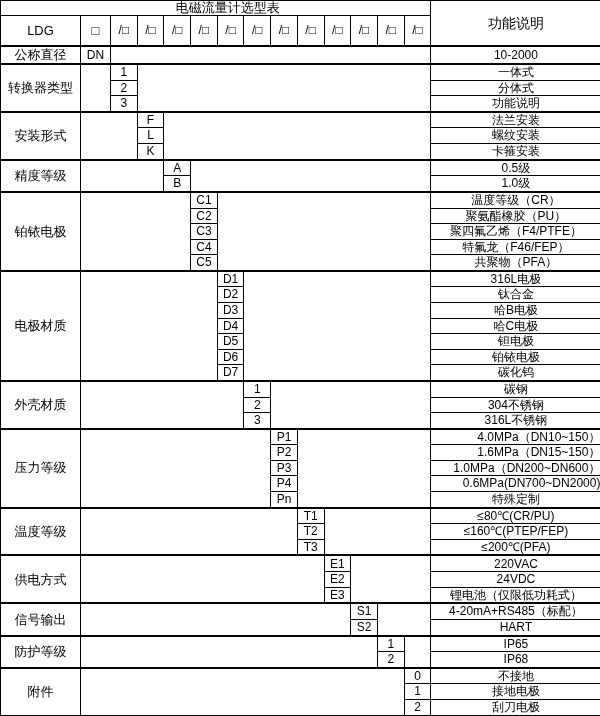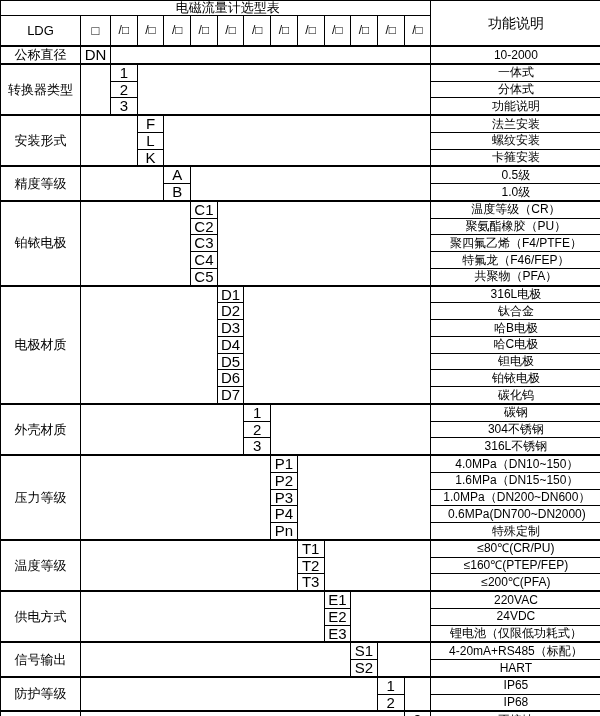--- a/index.html
+++ b/index.html
@@ -19,23 +19,23 @@
     line-height:1.05;
     overflow:hidden;
     white-space:nowrap;
   }
   tr.gtop > td{border-top:2px solid #000;}
   tr.trow-title{height:14px;}
   tr.trow-ldg{height:31px;}
   .title{font-size:13px;padding-left:24px;}
   .funchead{font-size:14px;}
   .glabel{font-size:13px;}
-  .code{font-size:15px;margin-left:6px;}
+  .code{font-size:12px;margin-left:6px;}
   .desc{font-size:12px;text-align:center;}
-  .desc.left{text-align:center;padding-left:2px;margin-left:18px;}
+  .desc.left{text-align:right;padding-left:2px;margin-left:18px;}
   .slot{font-size:12px;}
   .box{font-size:13px;}
 </style>
 </head>
 <body>
 
 <table class="sel">
   <colgroup>
     <col style="width:80px">
     <col style="width:30px">

